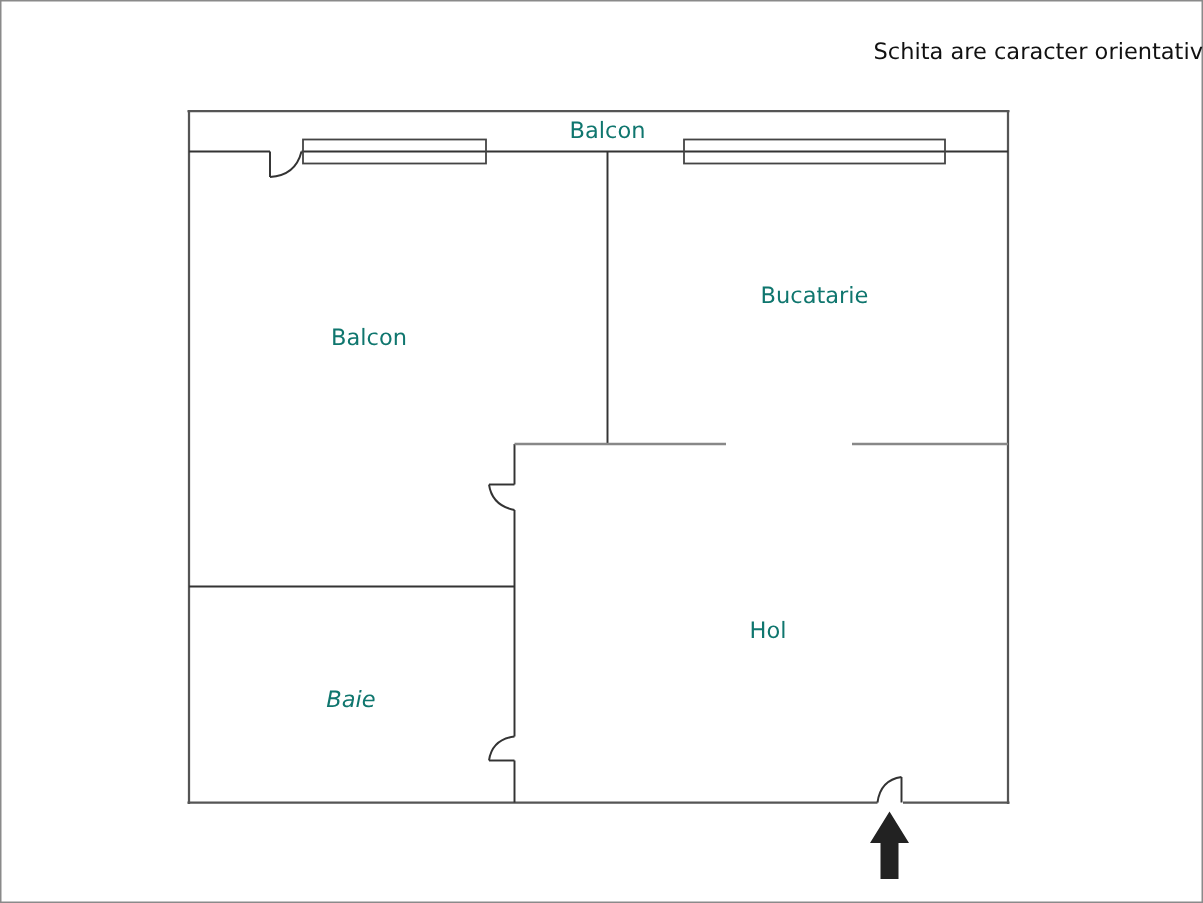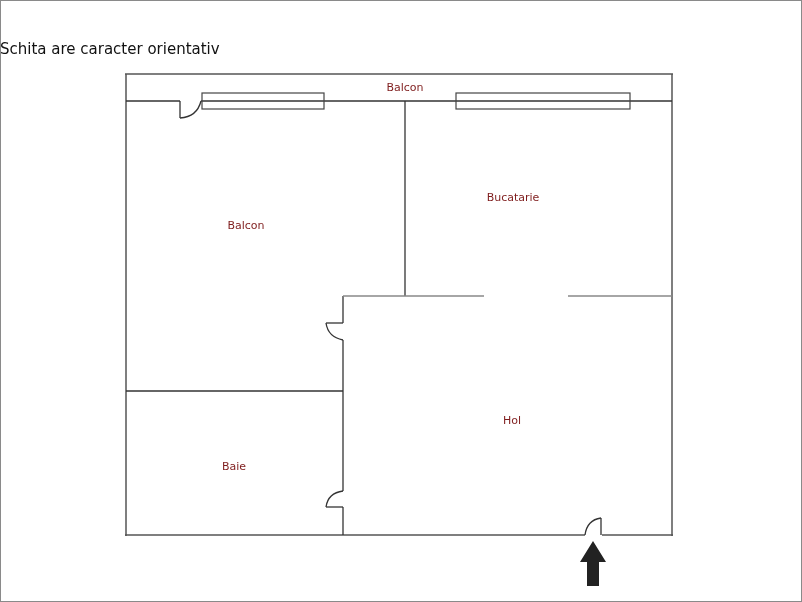--- a/index.html
+++ b/index.html
@@ -18,39 +18,39 @@
       left: 0;
       top: 0;
       width: 800px;
       height: 600px;
       border: 1px solid #8a8a8a;
       background: #ffffff;
     }
     .title {
       position: absolute;
       left: 0;
-      top: 40px;
+      top: 25px;
       width: 802px;
-      text-align: left;
+      text-align: right;
       font-family: "DejaVu Sans", sans-serif;
       font-size: 15px;
       color: #111111;
     }
     svg.plan {
       position: absolute;
       left: 0;
       top: 0;
       width: 802px;
       height: 602px;
     }
     .label {
       position: absolute;
       font-family: "DejaVu Sans", sans-serif;
-      font-size: 11px;
-      color: #7f1d1d;
+      font-size: 15px;
+      color: #0f766e;
       transform: translate(-50%, -50%);
       white-space: nowrap;
     }
   </style>
 </head>
 <body>
 
 <div class="frame"></div>
 
 <div class="title">Schita are caracter orientativ</div>
@@ -119,15 +119,15 @@
     <path d="M585 535 Q587 520 601 518"></path>
   </g>
 
   <g fill="#222222">
     <polygon points="593,541 606,562 599,562 599,586 587,586 587,562 580,562"></polygon>
   </g>
 </svg>
 
 <div class="label" style="left:405px; top:87px;">Balcon</div>
 <div class="label" style="left:246px; top:225px;">Balcon</div>
-<div class="label" style="left:513px; top:197px;">Bucatarie</div>
+<div class="label" style="left:543px; top:197px;">Bucatarie</div>
 <div class="label" style="left:512px; top:420px;">Hol</div>
-<div class="label" style="left:234px; top:466px;">Baie</div>
+<div class="label" style="left:234px; top:466px;font-style:italic;">Baie</div>
 
 </body></html>

